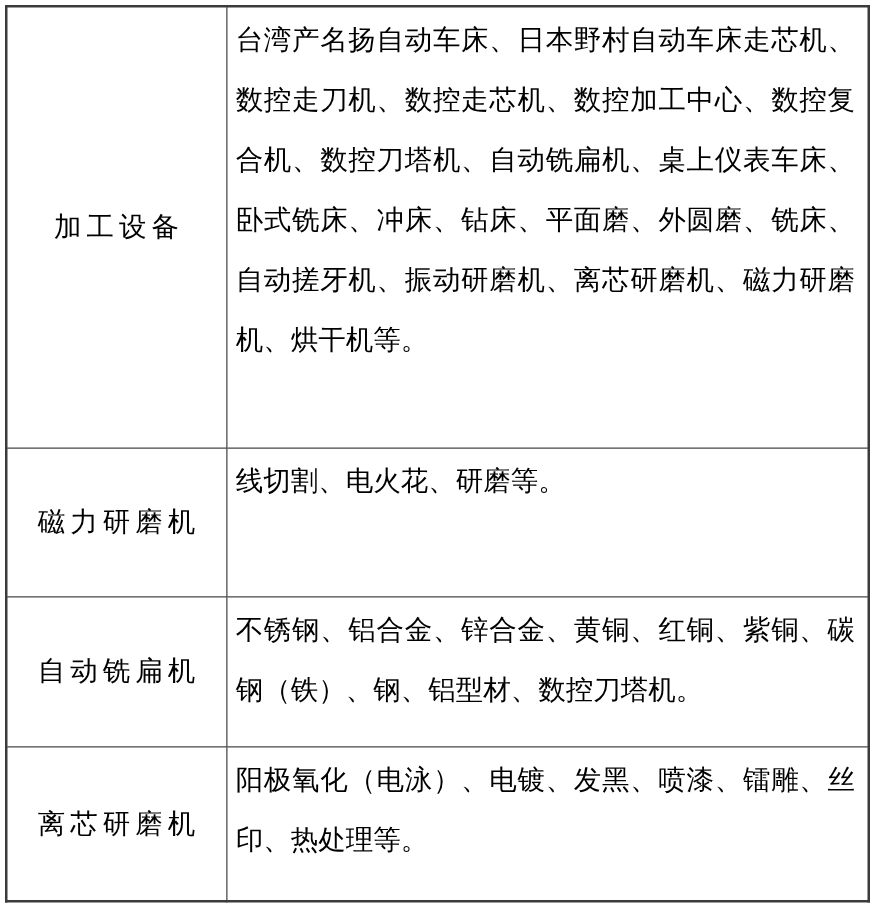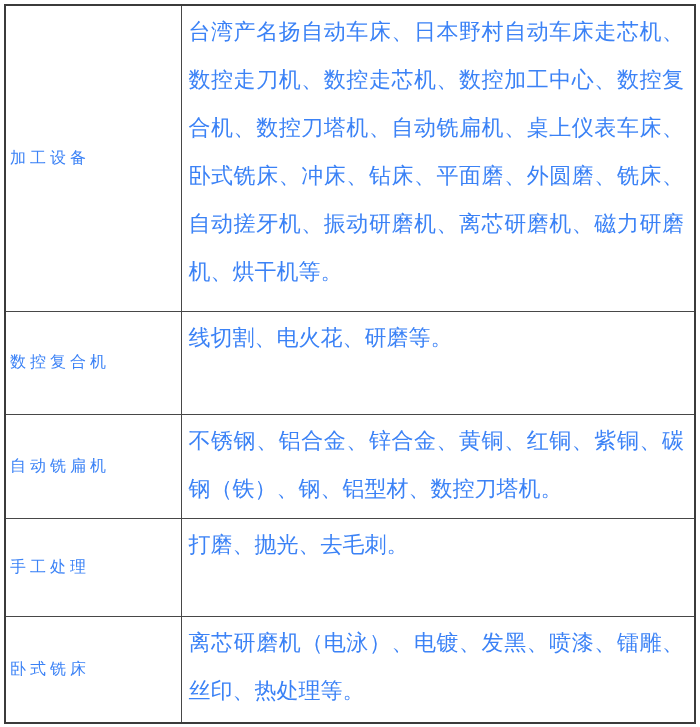--- a/index.html
+++ b/index.html
@@ -22,28 +22,28 @@
     top: 4px;
     width: 692px;
     height: 718px;
     border-collapse: collapse;
     table-layout: fixed;
     border: 2px solid #3b3b3b;
     background: #ffffff;
   }
   .spec-table td, .spec-table th {
     border: 1px solid #474747;
-    color: #3b82f6;
+    color: #000000;
     font-weight: normal;
   }
   col.c-label { width: 176px; }
   .label-cell {
-    text-align: left;
+    text-align: center;
     vertical-align: middle;
-    font-size: 16px;
+    font-size: 22px;
     letter-spacing: 4px;
     text-indent: 4px;
     color: #1c1c1c;
   }
   .content-cell {
     vertical-align: top;
     font-size: 22px;
     line-height: 48px;
     text-align: justify;
     padding: 2px 10px 0 7px;
@@ -65,30 +65,26 @@
     <colgroup>
       <col class="c-label">
       <col class="c-content">
     </colgroup>
     <tbody>
       <tr class="r1">
         <th class="label-cell">加工设备</th>
         <td class="content-cell">台湾产名扬自动车床、日本野村自动车床走芯机、数控走刀机、数控走芯机、数控加工中心、数控复合机、数控刀塔机、自动铣扁机、桌上仪表车床、卧式铣床、冲床、钻床、平面磨、外圆磨、铣床、自动搓牙机、振动研磨机、离芯研磨机、磁力研磨机、烘干机等。</td>
       </tr>
       <tr class="r2">
-        <th class="label-cell">数控复合机</th>
+        <th class="label-cell">磁力研磨机</th>
         <td class="content-cell">线切割、电火花、研磨等。</td>
       </tr>
       <tr class="r3">
         <th class="label-cell">自动铣扁机</th>
         <td class="content-cell">不锈钢、铝合金、锌合金、黄铜、红铜、紫铜、碳钢（铁）、钢、铝型材、数控刀塔机。</td>
       </tr>
-      <tr class="r4">
-        <th class="label-cell">手工处理</th>
-        <td class="content-cell">打磨、抛光、去毛刺。</td>
-      </tr>
       <tr class="r5">
-        <th class="label-cell">卧式铣床</th>
-        <td class="content-cell">离芯研磨机（电泳）、电镀、发黑、喷漆、镭雕、丝印、热处理等。</td>
+        <th class="label-cell">离芯研磨机</th>
+        <td class="content-cell">阳极氧化（电泳）、电镀、发黑、喷漆、镭雕、丝印、热处理等。</td>
       </tr>
     </tbody>
   </table>
 </div>
 
 </body></html>

